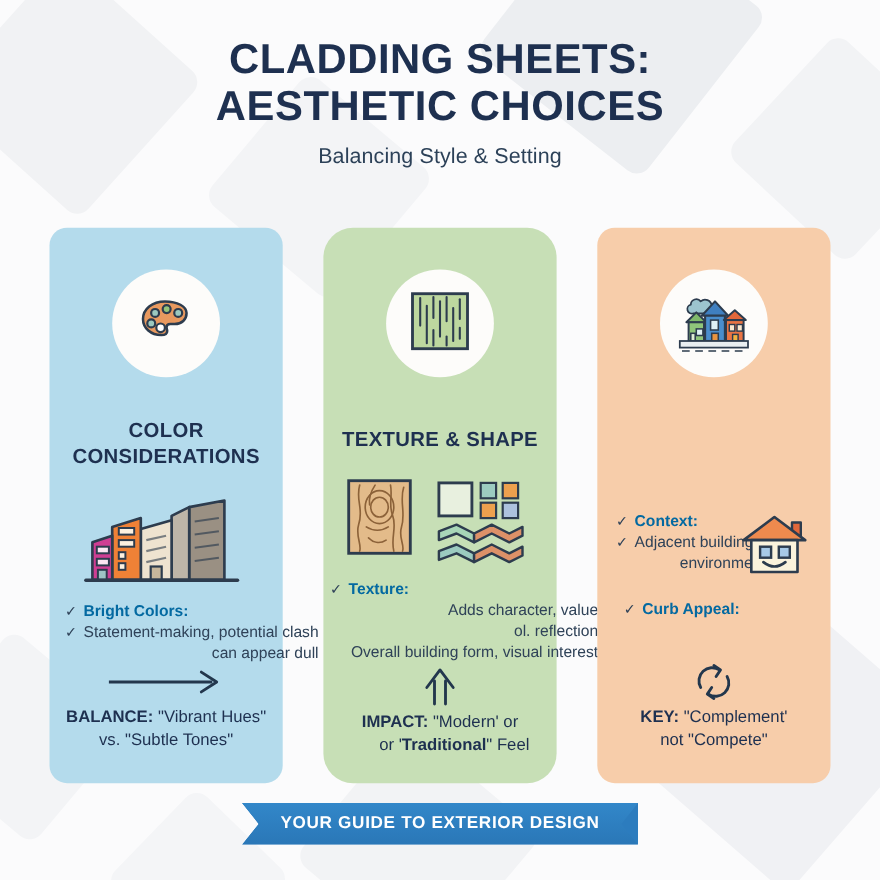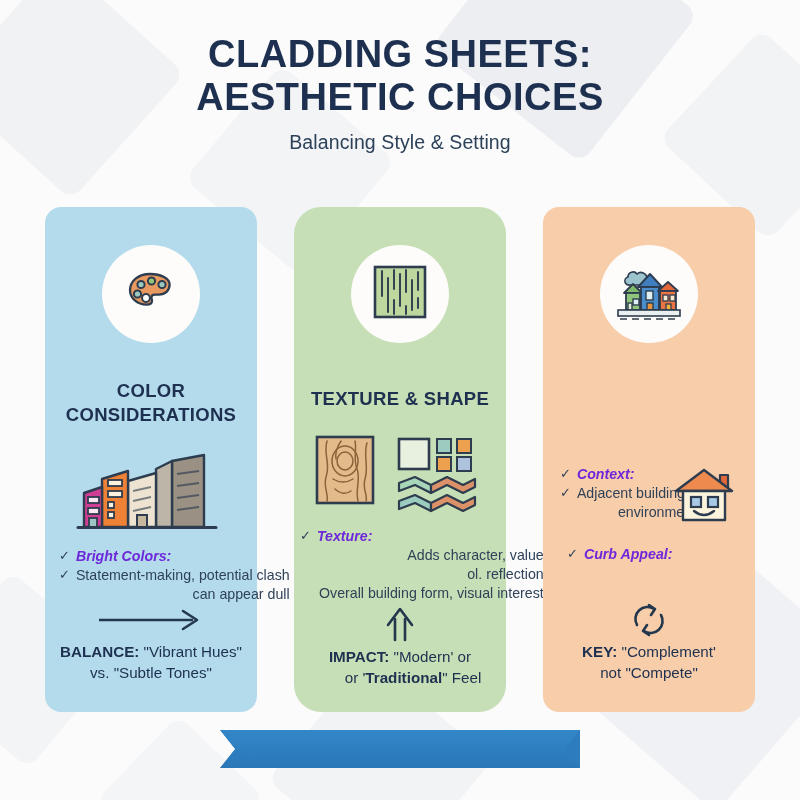--- a/index.html
+++ b/index.html
@@ -145,21 +145,21 @@
     align-items: flex-start;
     gap: 6px;
     white-space: nowrap;
   }
   .check {
     flex: none;
     font-size: 13px;
     line-height: 1.33;
     color: #2f4258;
   }
-  .b-strong { font-weight: bold; color: #6d28d9; font-style: italic; }
+  .b-strong { font-weight: bold; color: #0369a1; }
   .plain-line { white-space: nowrap; }
   .indent { padding-left: 19px; text-align: right; }
 
   
   .summary {
     position: absolute;
     left: 0;
     right: 0;
     text-align: center;
     font-size: 15.2px;
@@ -495,16 +495,17 @@
         </div>
 
       </div>
     </div>
 
   </div>
 
   <div id="footer">
     <div id="ribbon">
       <div id="ribbon-shape"></div>
+      <span id="ribbon-label">YOUR GUIDE TO EXTERIOR DESIGN</span>
     </div>
   </div>
 
 </div>
 
 </body></html>

